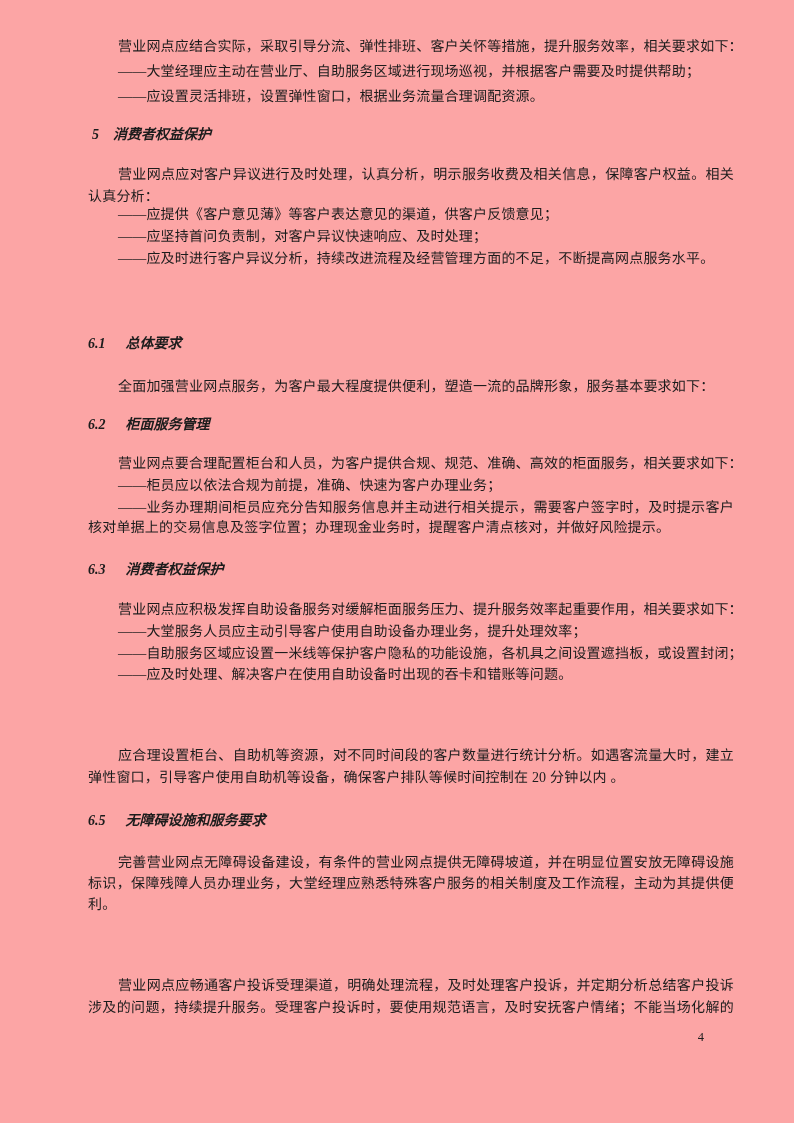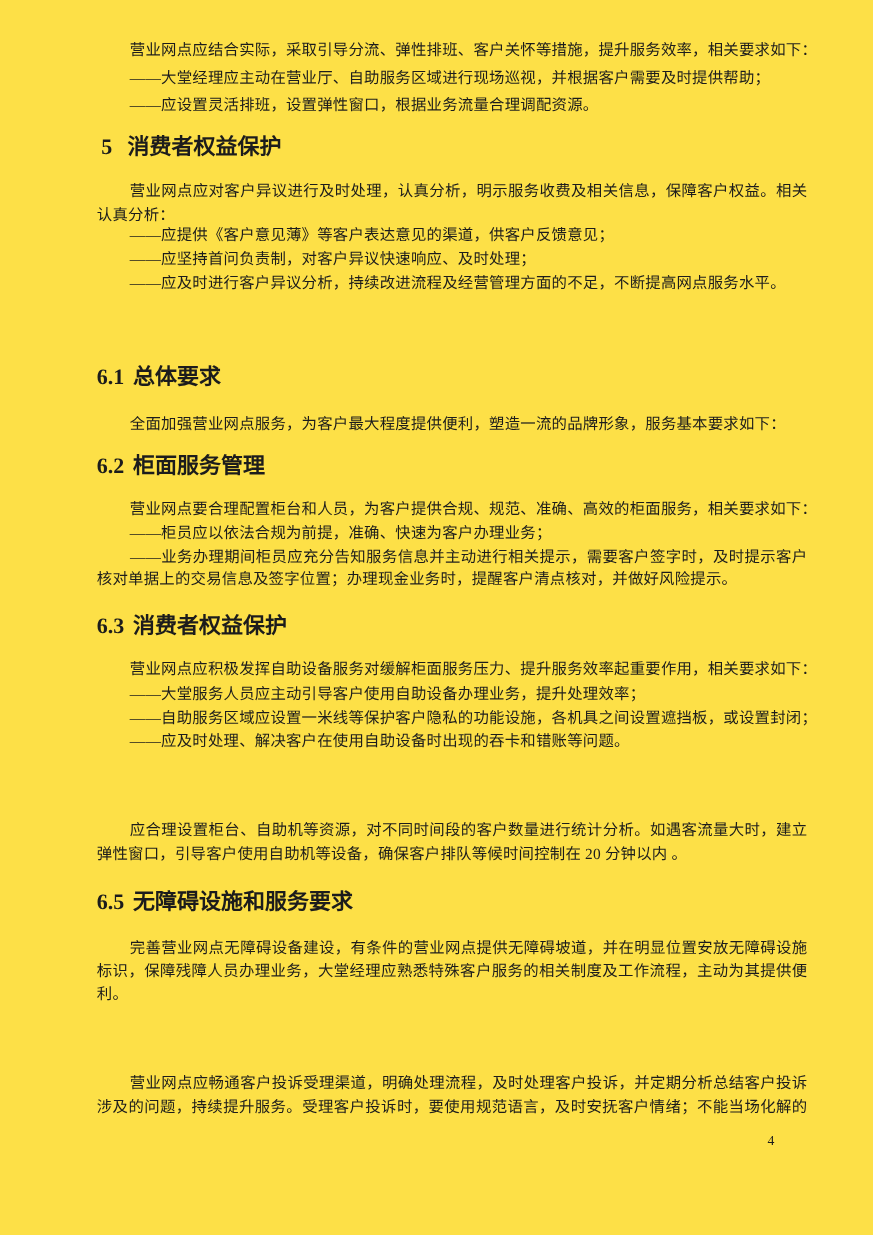--- a/index.html
+++ b/index.html
@@ -1,21 +1,21 @@
 <!DOCTYPE html>
 <html lang="zh-CN"><head>
 <meta charset="utf-8">
 <style>
   html, body { margin: 0; padding: 0; background: #ffffff; }
   .page {
     position: relative;
     width: 794px;
     height: 1123px;
     margin: 0 auto;
-    background: #fde047;
+    background: #fca5a5;
     color: #1c1c1c;
     font-family: "Liberation Serif", "DejaVu Serif", serif;
     overflow: hidden;
   }
   
   .ln {
     position: absolute;
     left: 118px;            
     right: 60px;
     height: 22px;
@@ -31,31 +31,32 @@
     text-align-last: justify;
     overflow: hidden;
   }
   
   .h1, .h2 {
     position: absolute;
     left: 88px;
     right: 60px;
     height: 22px;
     line-height: 22px;
-    font-size: 20px;
+    font-size: 14px;
     font-weight: bold;
     white-space: nowrap;
+    font-style: italic;
   }
   .h1 { left: 92px; }
   .hnum {
     font-family: "Liberation Serif", "DejaVu Serif", serif;
     font-weight: bold;
   }
   .h1 .hnum { margin-right: 14px; }
-  .h2 .hnum { margin-right: 8px; }
+  .h2 .hnum { margin-right: 20px; }
   .htxt {
     font-family: "Liberation Sans", "DejaVu Sans", sans-serif;
     font-weight: bold;
   }
   .footer-num {
     position: absolute;
     right: 90px;
     top: 1029px;
     height: 16px;
     line-height: 16px;

